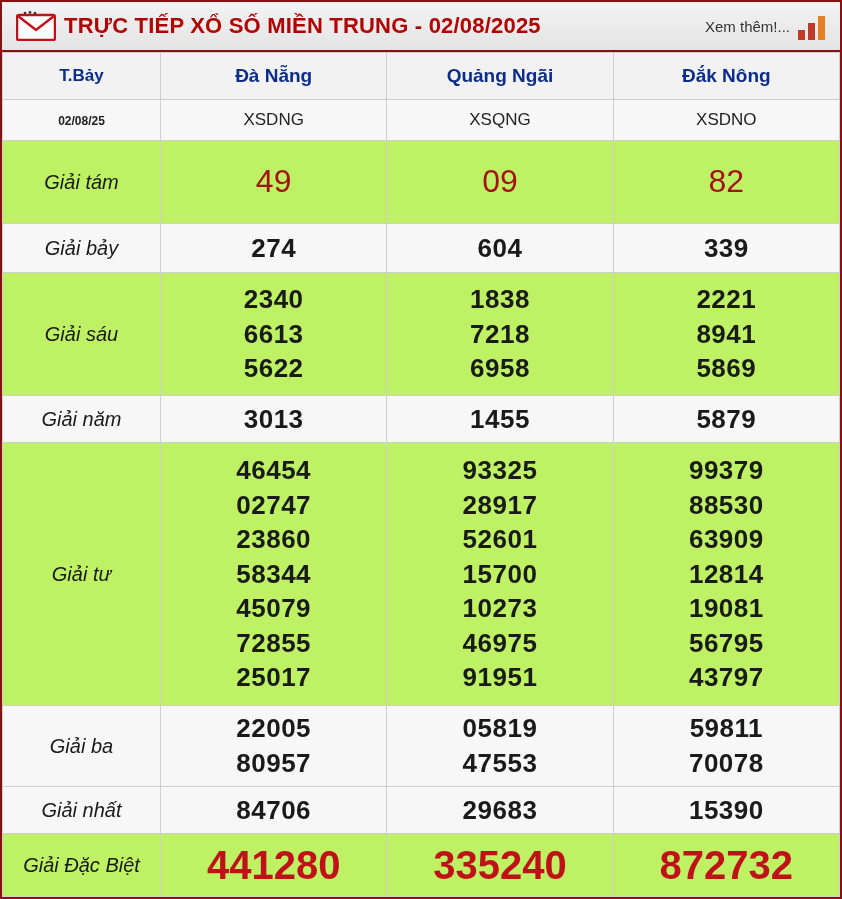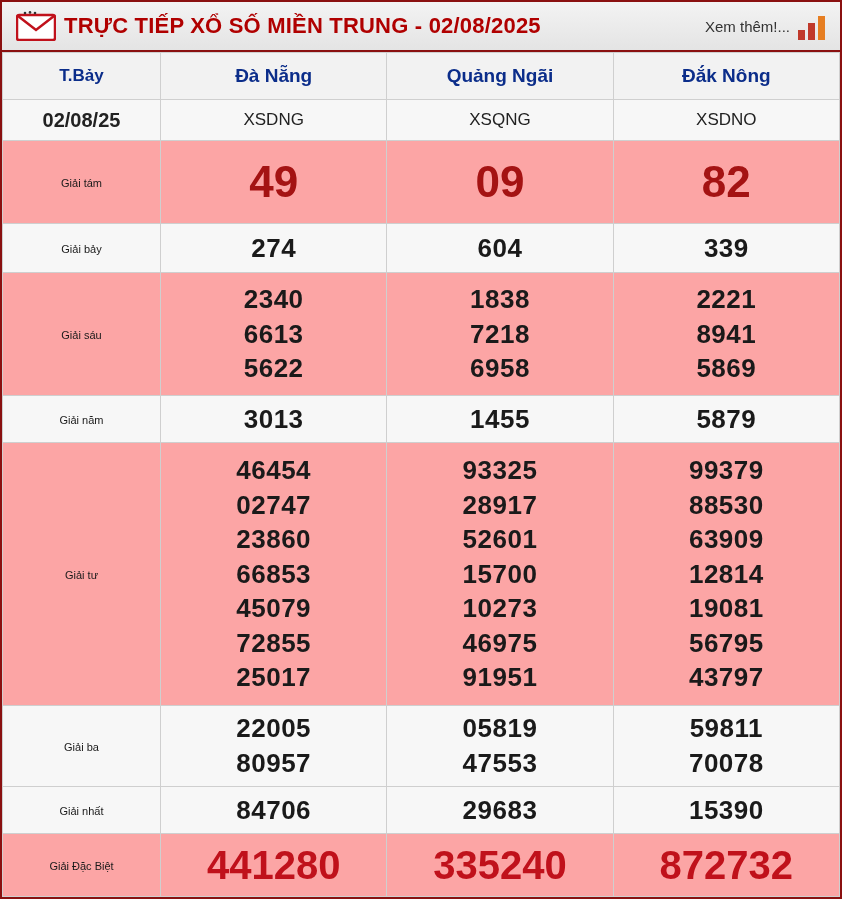--- a/index.html
+++ b/index.html
@@ -11,21 +11,21 @@
     width: 842px;
     height: 899px;
     font-family: "Liberation Sans", sans-serif;
     overflow: hidden;
   }
   .page {
     width: 842px;
     height: 899px;
     box-sizing: border-box;
     border: 2px solid #8a1010;
-    background: #fca5a5;
+    background: #bef264;
     display: flex;
     flex-direction: column;
   }
   
   .header {
     height: 60px;
     background: linear-gradient(#f3f3f3, #e4e4e4);
     border-bottom: 2px solid #8a1010;
     display: flex;
     align-items: center;
@@ -105,40 +105,41 @@
   }
   .row-code td {
     height: 40px;
     background: #f7f7f7;
   }
   .code-text {
     font-size: 17px;
     color: #222222;
   }
   .date-text {
+    font-size: 12px;
+    font-weight: bold;
+    color: #222222;
+  }
+  .lbl {
     font-size: 20px;
-    font-weight: bold;
-    color: #222222;
-  }
-  .lbl {
-    font-size: 11px;
     color: #1a1a1a;
+    font-style: italic;
   }
   .nums {
     font-size: 26px;
     font-weight: bold;
     color: #1a1a1a;
     line-height: 1.33;
     letter-spacing: 0.5px;
   }
   .nums div { white-space: nowrap; }
 
   .big-red {
-    font-size: 44px;
-    font-weight: bold;
+    font-size: 32px;
+    font-weight: normal;
     color: #a41313;
     line-height: 1.1;
   }
   .special {
     font-size: 40px;
     font-weight: bold;
     color: #c0111b;
     line-height: 1.1;
   }
   .row-eight td { height: 82px; }
@@ -305,21 +306,21 @@
 
       <tr class="row-four">
         <td>
           <span class="lbl">Giải tư</span>
         </td>
         <td>
           <div class="nums">
             <div>46454</div>
             <div>02747</div>
             <div>23860</div>
-            <div>66853</div>
+            <div>58344</div>
             <div>45079</div>
             <div>72855</div>
             <div>25017</div>
           </div>
         </td>
         <td>
           <div class="nums">
             <div>93325</div>
             <div>28917</div>
             <div>52601</div>

